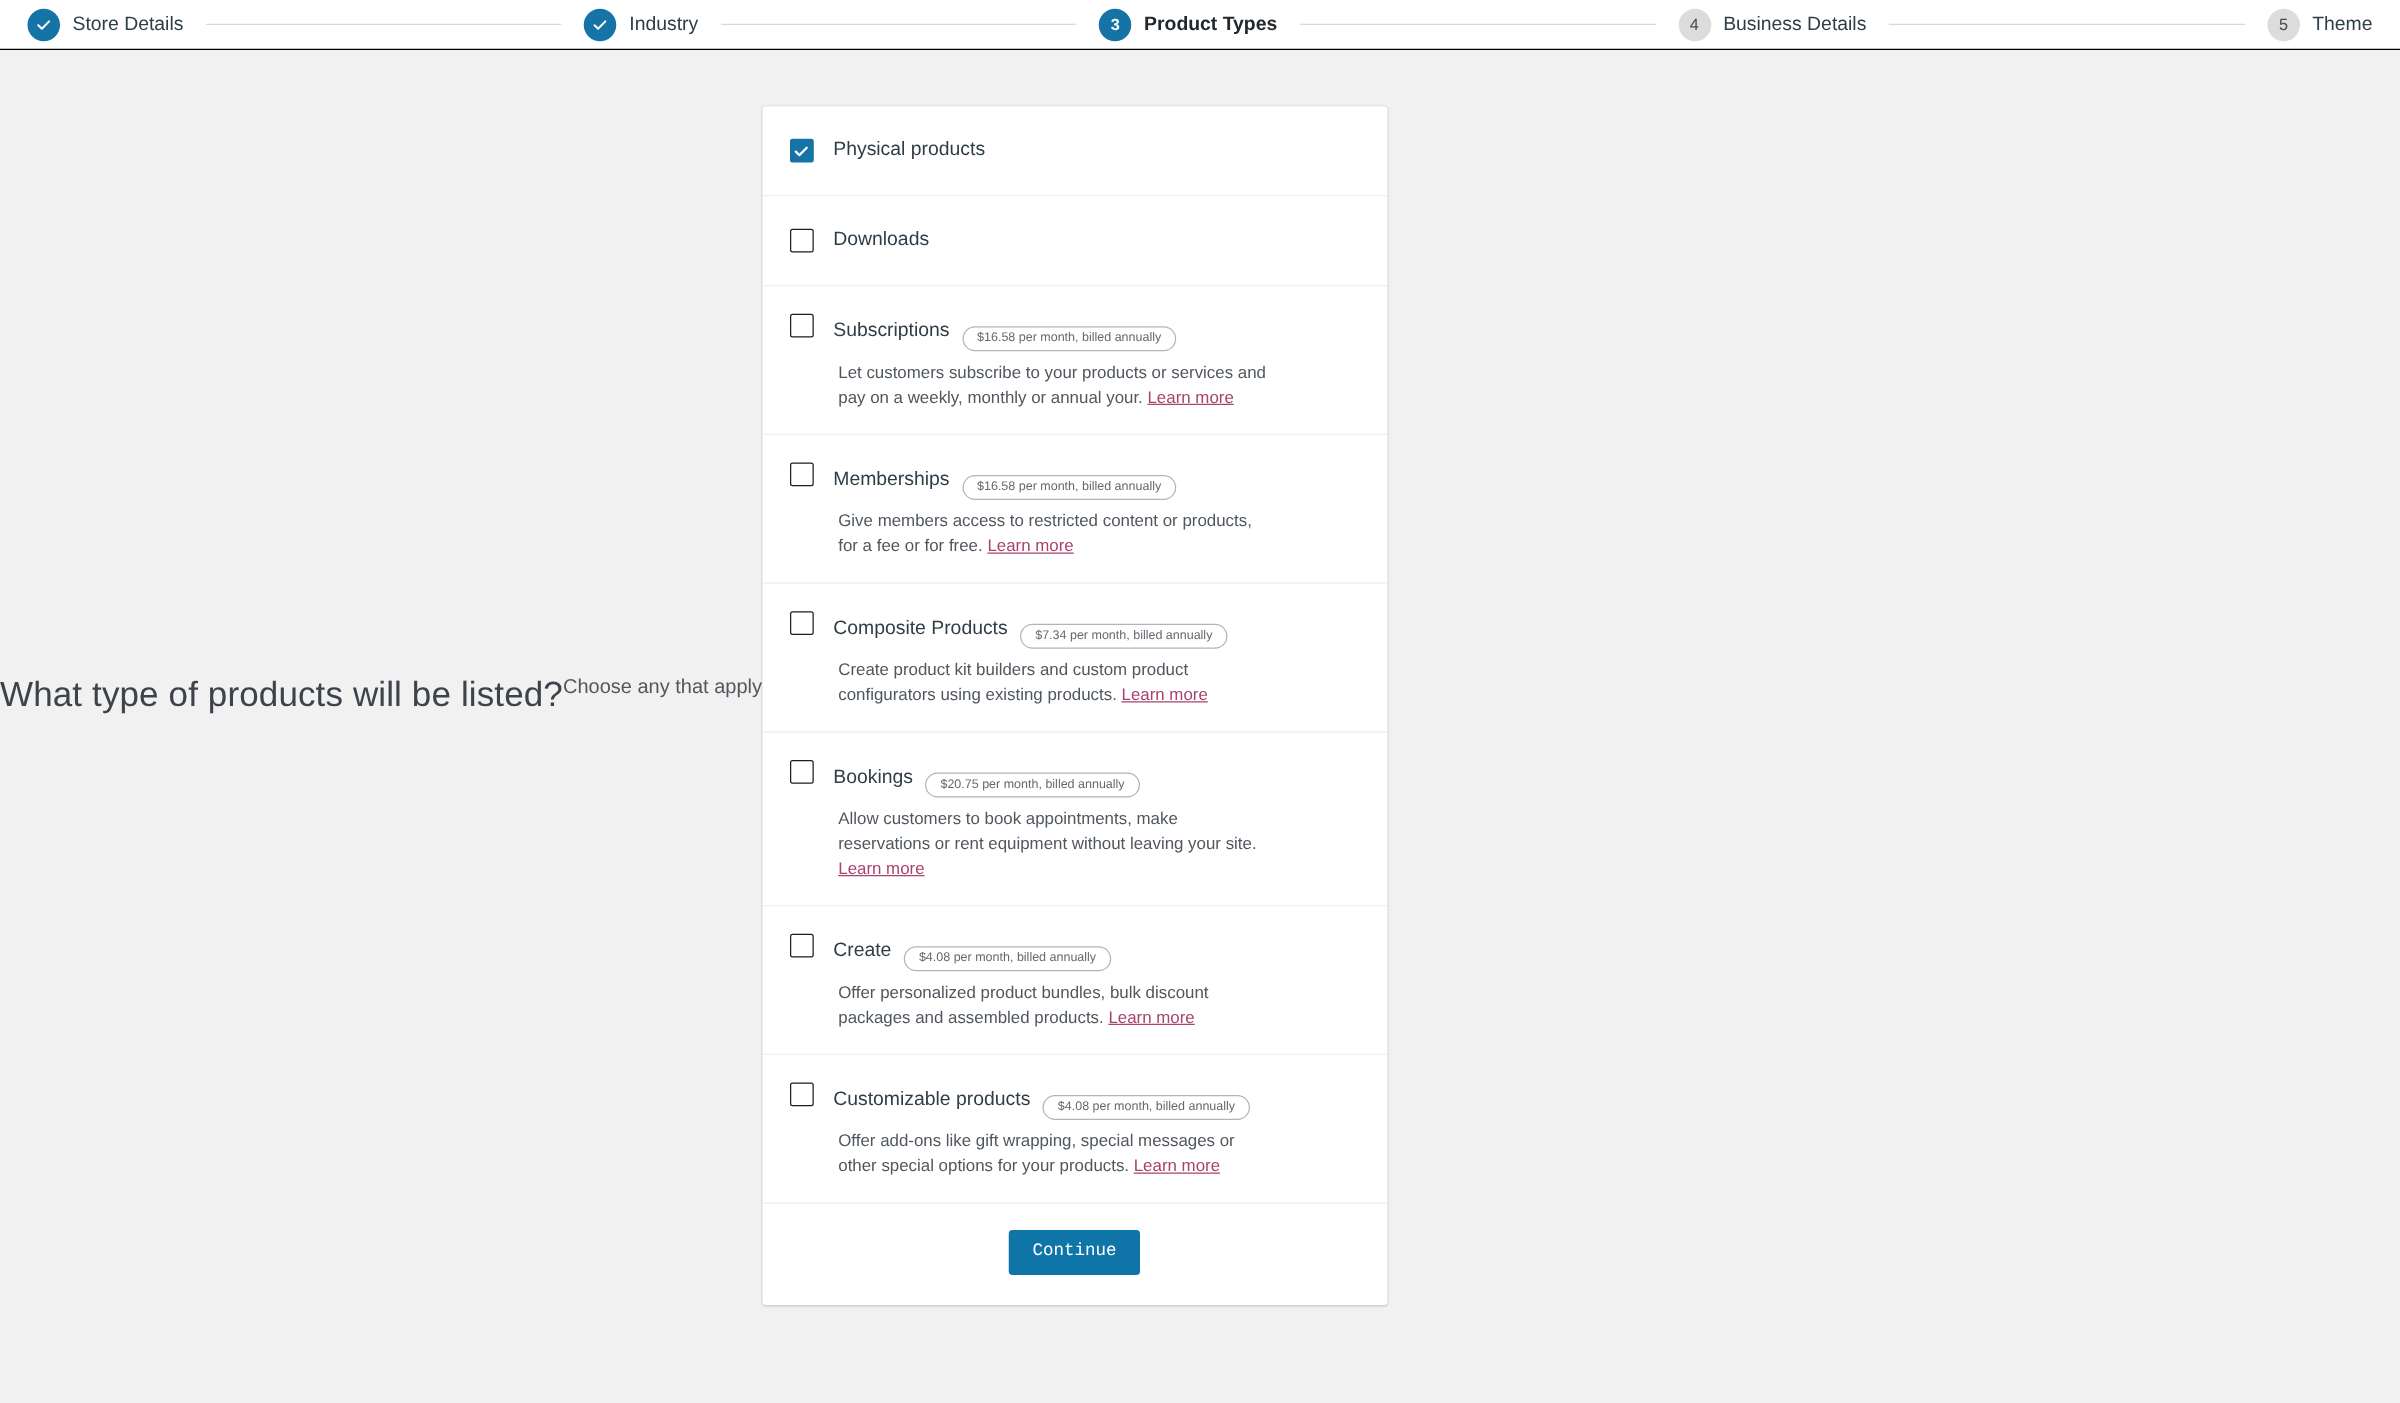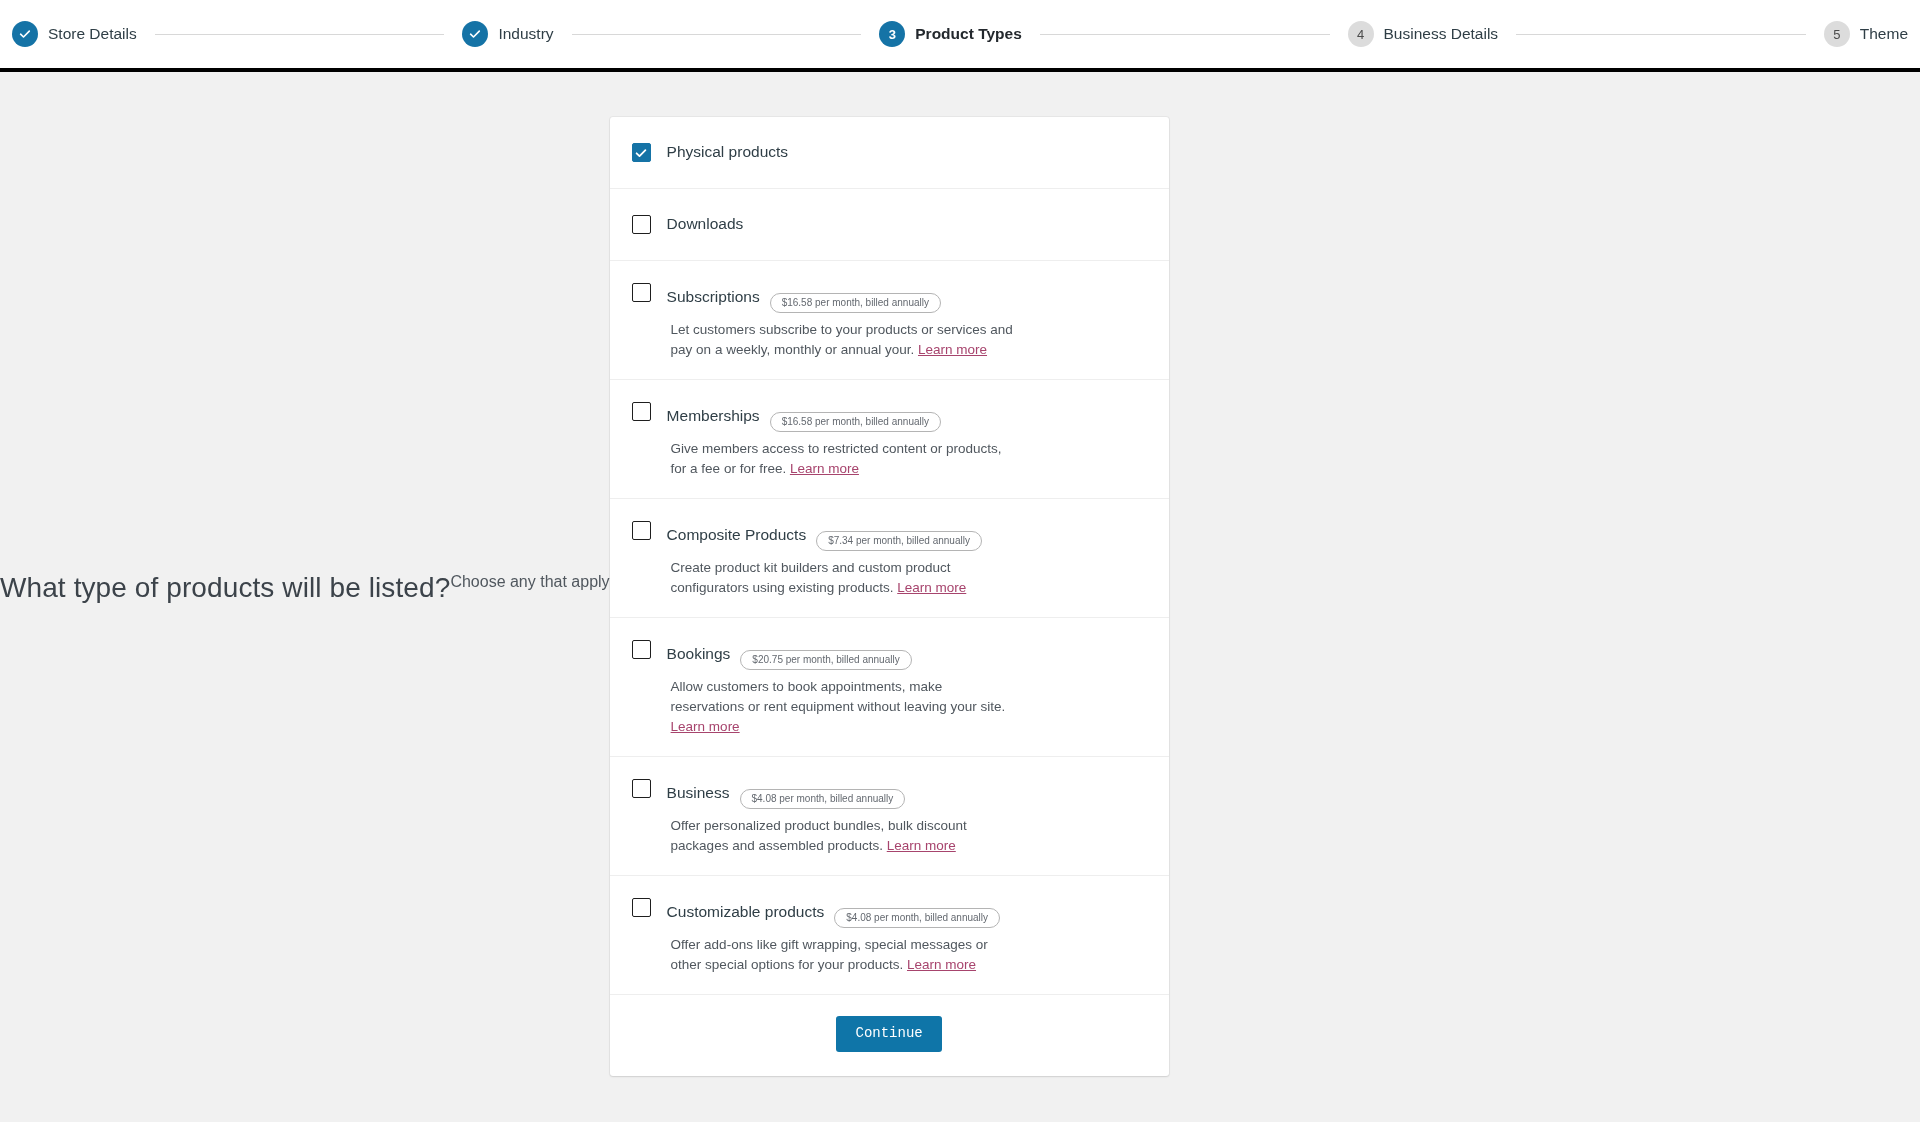--- a/index.html
+++ b/index.html
@@ -7,26 +7,26 @@
   html, body {
     width: 1920px;
     height: 1122px;
     background: #f1f1f1;
     font-family: "Liberation Sans", sans-serif;
     -webkit-font-smoothing: antialiased;
   }
 
   
   .stepper-bar {
-    height: 72px;
+    height: 40px;
     background: #ffffff;
-    border-bottom: 4px solid #000000;
-    display: flex;
-    align-items: center;
-    padding: 0 12px;
+    border-bottom: 1px solid #000000;
+    display: flex;
+    align-items: center;
+    padding: 0 22px;
   }
   .step {
     display: flex;
     align-items: center;
     flex: 0 0 auto;
     gap: 10px;
   }
   .step-marker {
     width: 26px;
     height: 26px;
@@ -71,21 +71,21 @@
     margin-bottom: 17px;
   }
   .page-subtitle {
     font-size: 16px;
     color: #50575e;
     margin-bottom: 30px;
   }
 
   
   .card {
-    width: 559px;
+    width: 500px;
     background: #ffffff;
     border-radius: 3px;
     box-shadow: 0 1px 2px rgba(0,0,0,0.10), 0 0 0 1px rgba(0,0,0,0.04);
     overflow: hidden;
   }
   .option-row {
     display: flex;
     align-items: flex-start;
     padding: 20px 26px 20px 22px;
     border-bottom: 1px solid #eeeeee;
@@ -269,21 +269,21 @@
               <span class="option-title">Bookings</span>
               <span class="price-pill">$20.75 per month, billed annually</span>
             </div>
             <div class="option-desc"><span>Allow customers to book appointments, make reservations or rent equipment without leaving your site. </span><a class="learn-more">Learn more</a></div>
           </div>
         </div>
         <div class="option-row">
           <div class="checkbox"></div>
           <div class="option-body">
             <div class="option-head">
-              <span class="option-title">Business</span>
+              <span class="option-title">Create</span>
               <span class="price-pill">$4.08 per month, billed annually</span>
             </div>
             <div class="option-desc"><span>Offer personalized product bundles, bulk discount packages and assembled products. </span><a class="learn-more">Learn more</a></div>
           </div>
         </div>
         <div class="option-row">
           <div class="checkbox"></div>
           <div class="option-body">
             <div class="option-head">
               <span class="option-title">Customizable products</span>

